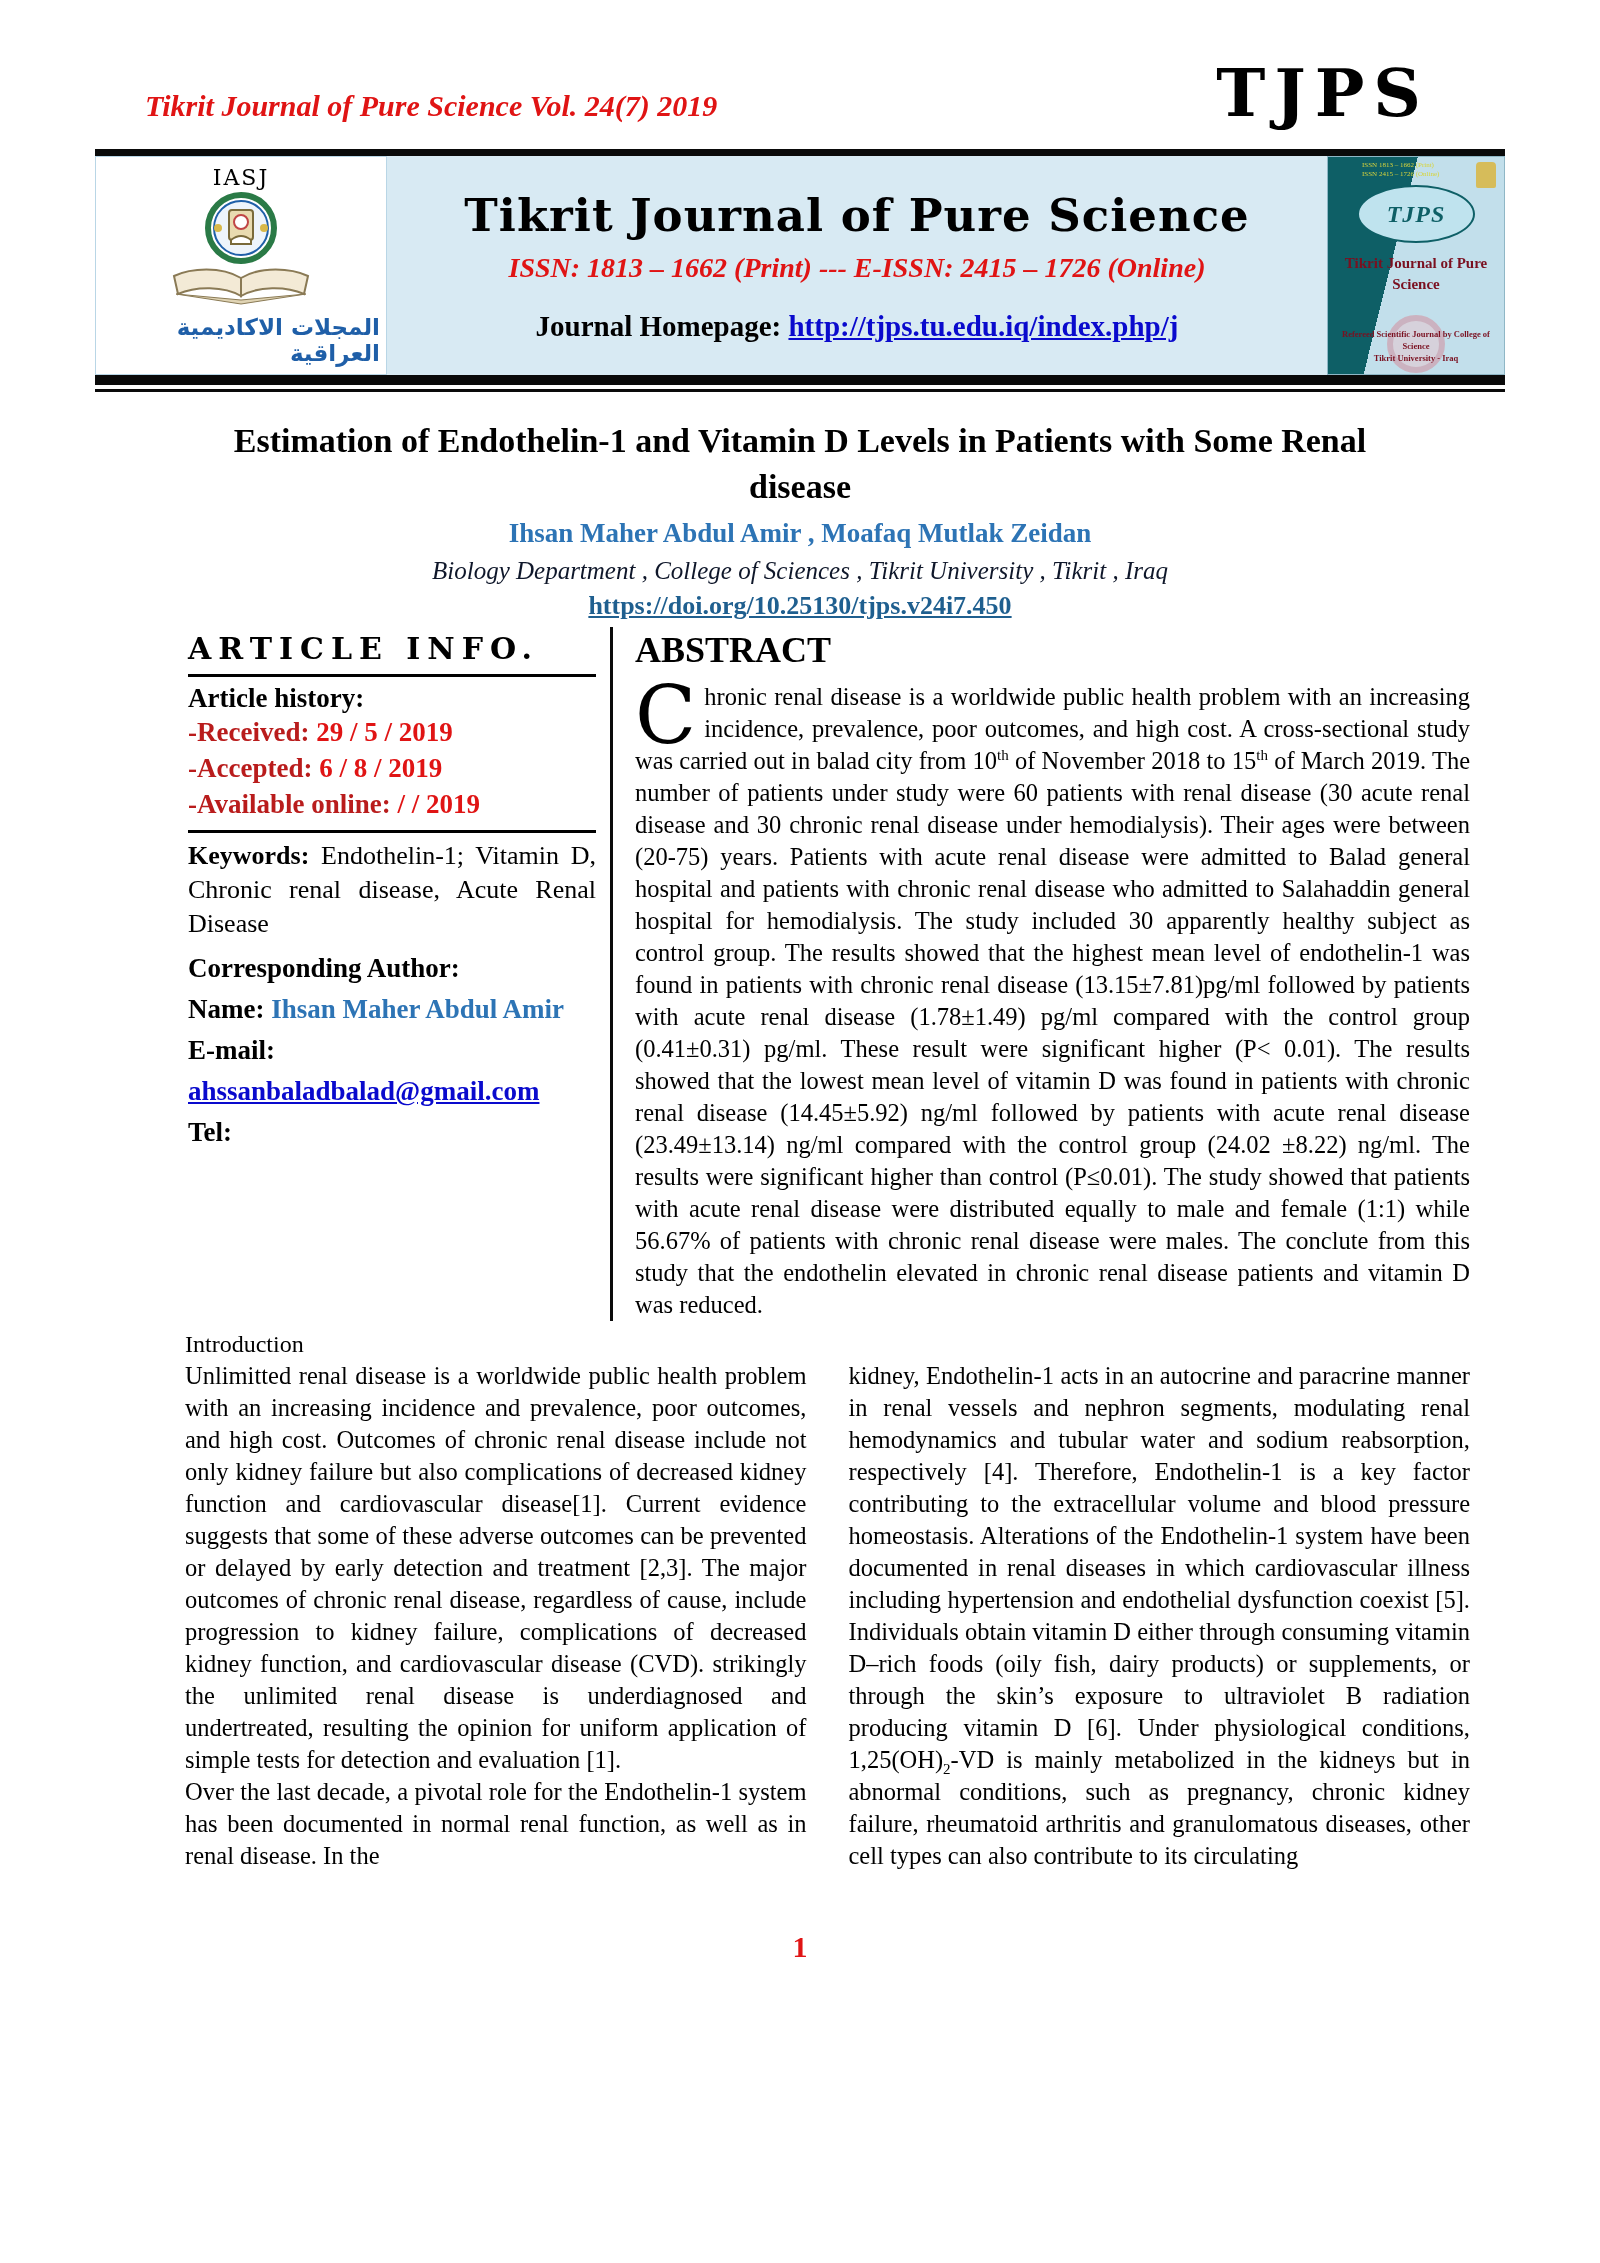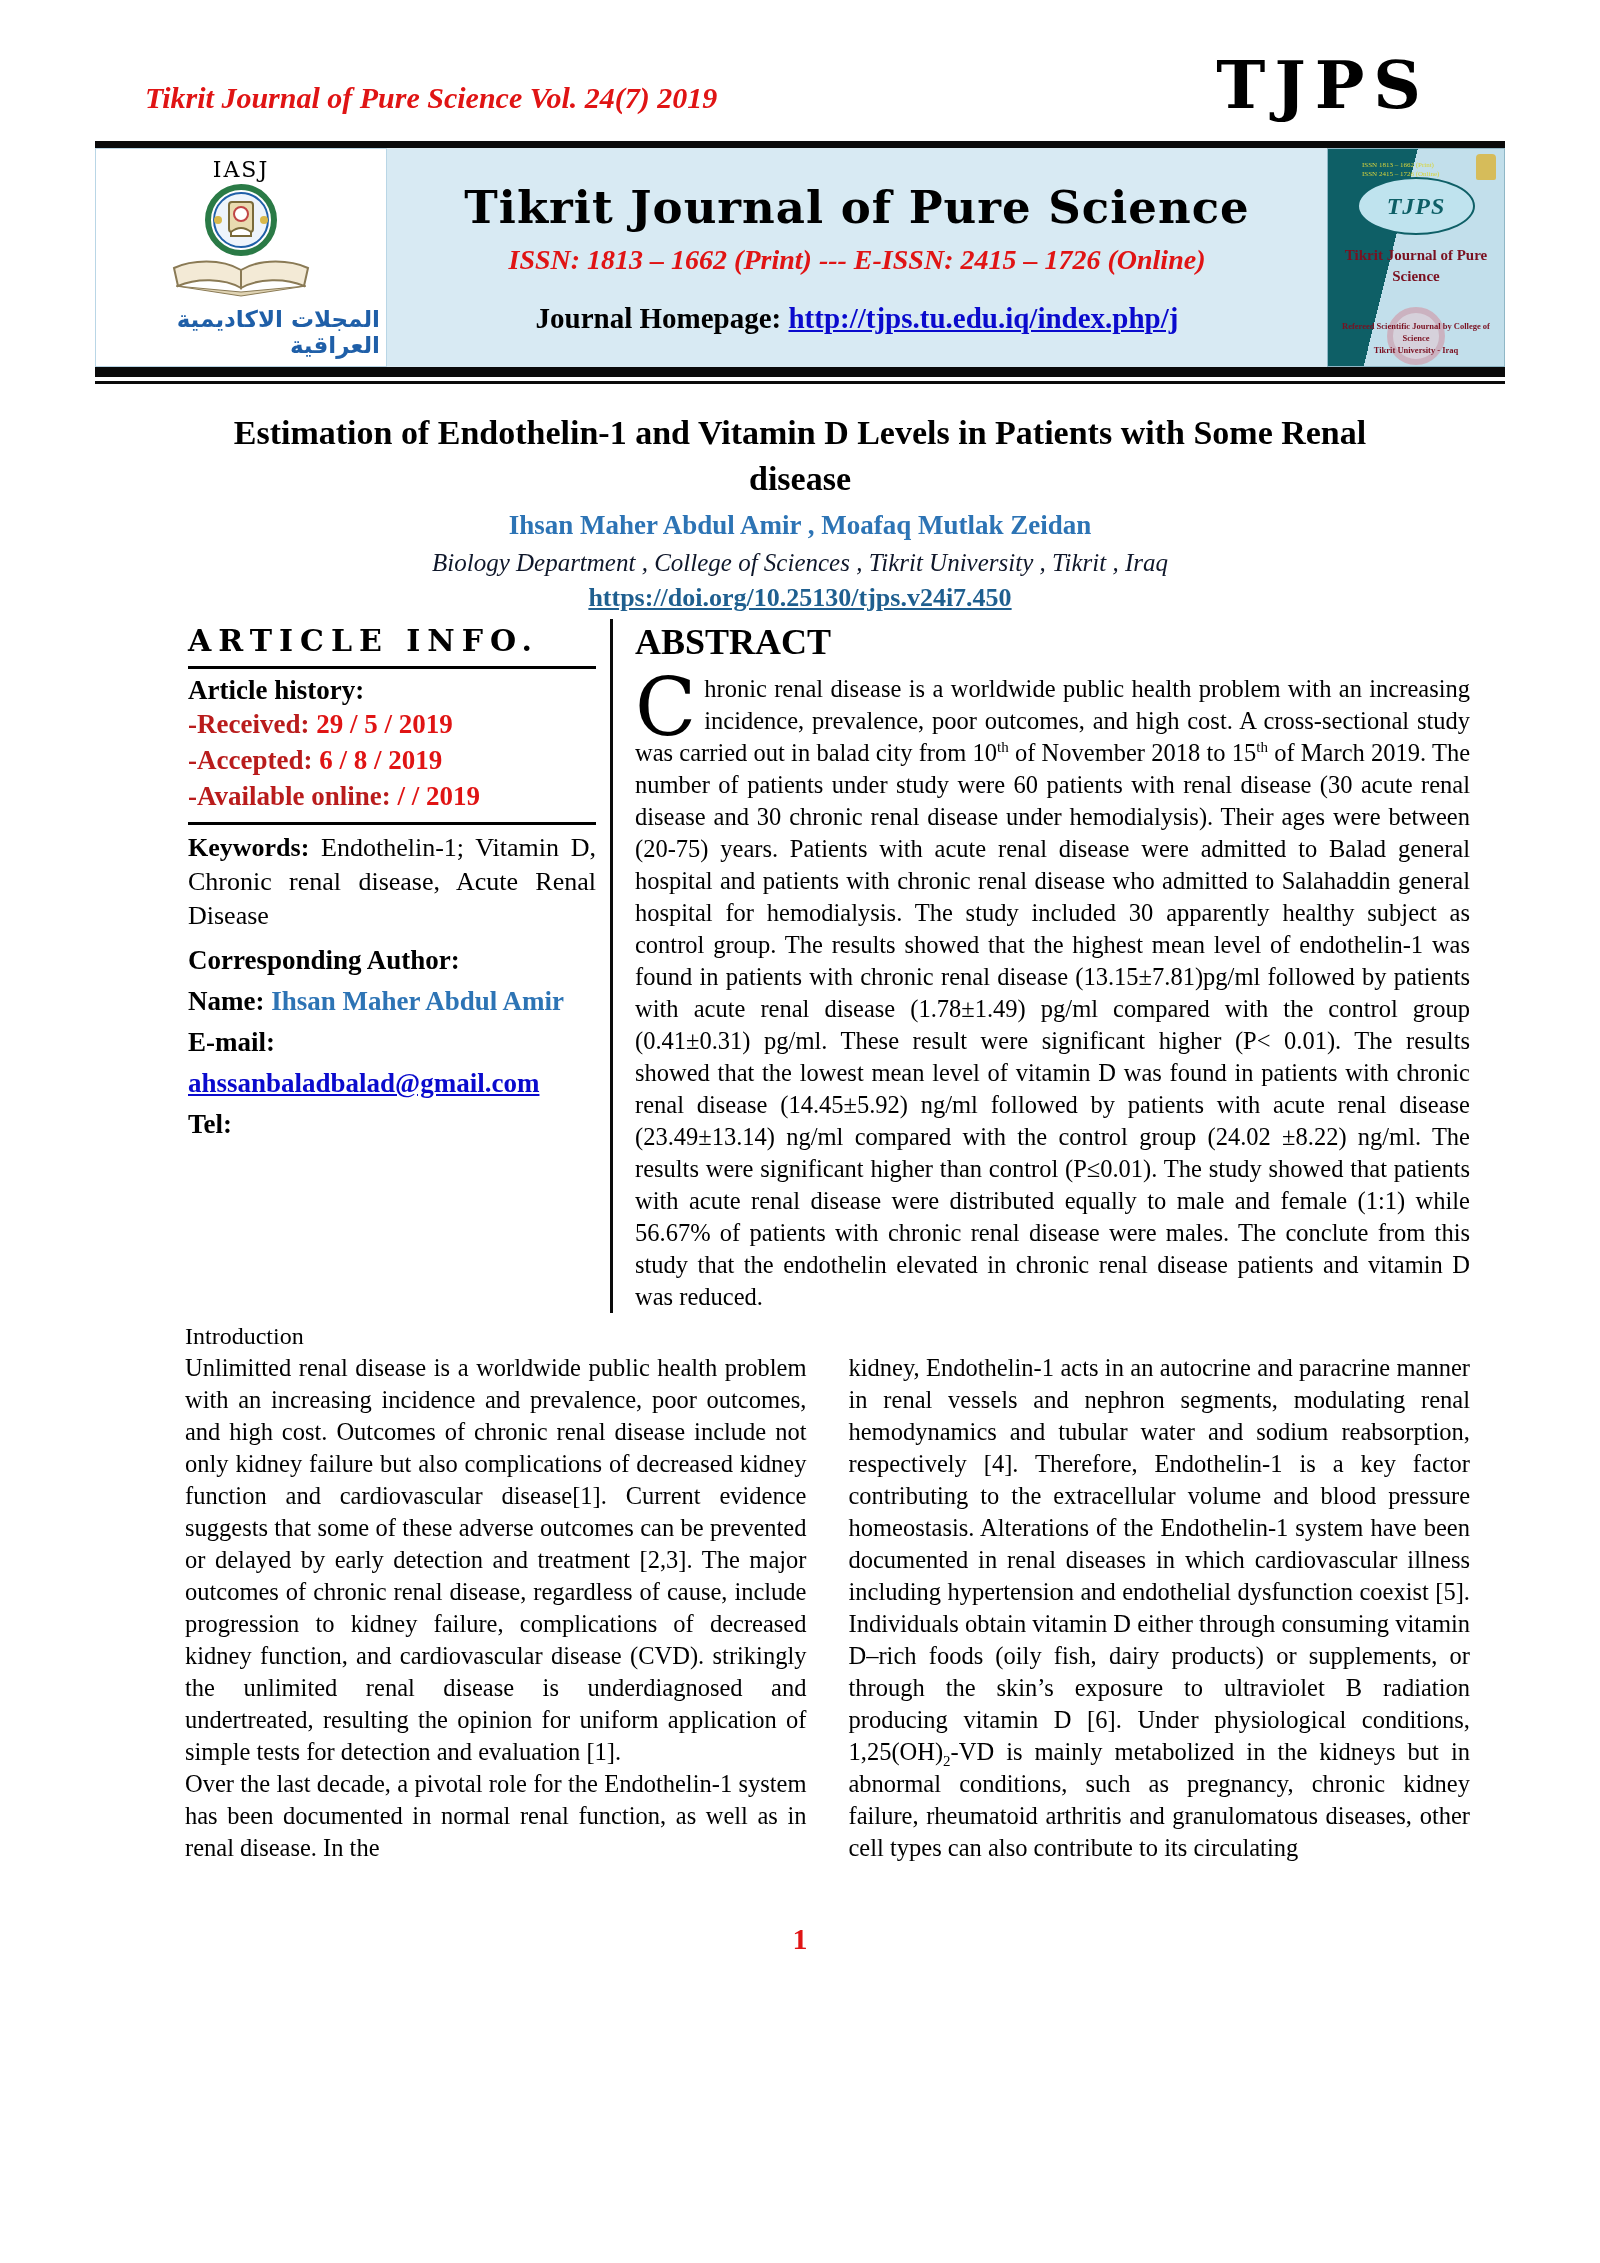--- a/index.html
+++ b/index.html
@@ -1,18 +1,18 @@
 <!DOCTYPE html>
 <html><head>
 <meta charset="utf-8">
 <style>
   * { margin:0; padding:0; box-sizing:border-box; }
   body { background:#ffffff; }
   .page {
-    position:relative; width:1600px; height:2250px; margin:4px auto;
+    position:relative; width:1600px; height:2250px; margin:12px auto;
     background:#ffffff; overflow:hidden;
     font-family:"Liberation Serif","DejaVu Serif",serif; color:#000;
   }
 
   
   .topbar { display:flex; justify-content:space-between; align-items:flex-end;
             padding:52px 150px 8px 145px; }
   .running-title { color:#e01414; font-style:italic; font-weight:bold; font-size:30px; }
   .tjps-wordmark { font-family:"DejaVu Serif",serif; font-size:66px; font-weight:bold;
                    letter-spacing:9px; line-height:0.9; margin-right:20px; }
@@ -34,21 +34,21 @@
                    align-items:center; justify-content:center; padding:14px 10px; }
   .journal-name { font-family:"DejaVu Serif",serif; font-weight:900; font-size:45px;
                   letter-spacing:1px; }
   .issn-line { color:#e01414; font-weight:bold; font-style:italic; font-size:28px; margin-top:10px; }
   .homepage-line { font-size:29px; font-weight:bold; margin-top:26px; }
   .homepage-link { color:#0a0acd; text-decoration:underline; cursor:pointer; }
 
   
   .cover { width:178px; position:relative; overflow:hidden; border:1px solid #8fb7c6;
            background:linear-gradient(104deg,#0e5f66 0 39%,#c2dfeb 39% 100%); }
-  .cover-issn { position:absolute; top:12px; left:34px; color:#e0b100; font-size:7px;
+  .cover-issn { position:absolute; top:4px; left:34px; color:#e0b100; font-size:7px;
                 line-height:9px; width:90px; color:#d8d43c; }
   .cover-uni-emblem { position:absolute; top:5px; right:8px; width:20px; height:26px;
                       background:#d8b84a; border-radius:4px 4px 2px 2px; opacity:.9; }
   .cover-ellipse { position:absolute; top:28px; left:50%; transform:translateX(-50%);
                    width:118px; height:58px; background:#bfe3ee; border-radius:50%;
                    border:2px solid #0e5f66; display:flex; align-items:center; justify-content:center; }
   .cover-tjps { color:#0e5f66; font-weight:bold; font-style:italic; font-size:24px; letter-spacing:1px; }
   .cover-title { position:absolute; top:96px; width:100%; text-align:center;
                  color:#7a1020; font-weight:bold; font-size:15px; line-height:21px; }
   .cover-center-emblem { position:absolute; top:158px; left:50%; transform:translateX(-50%);

